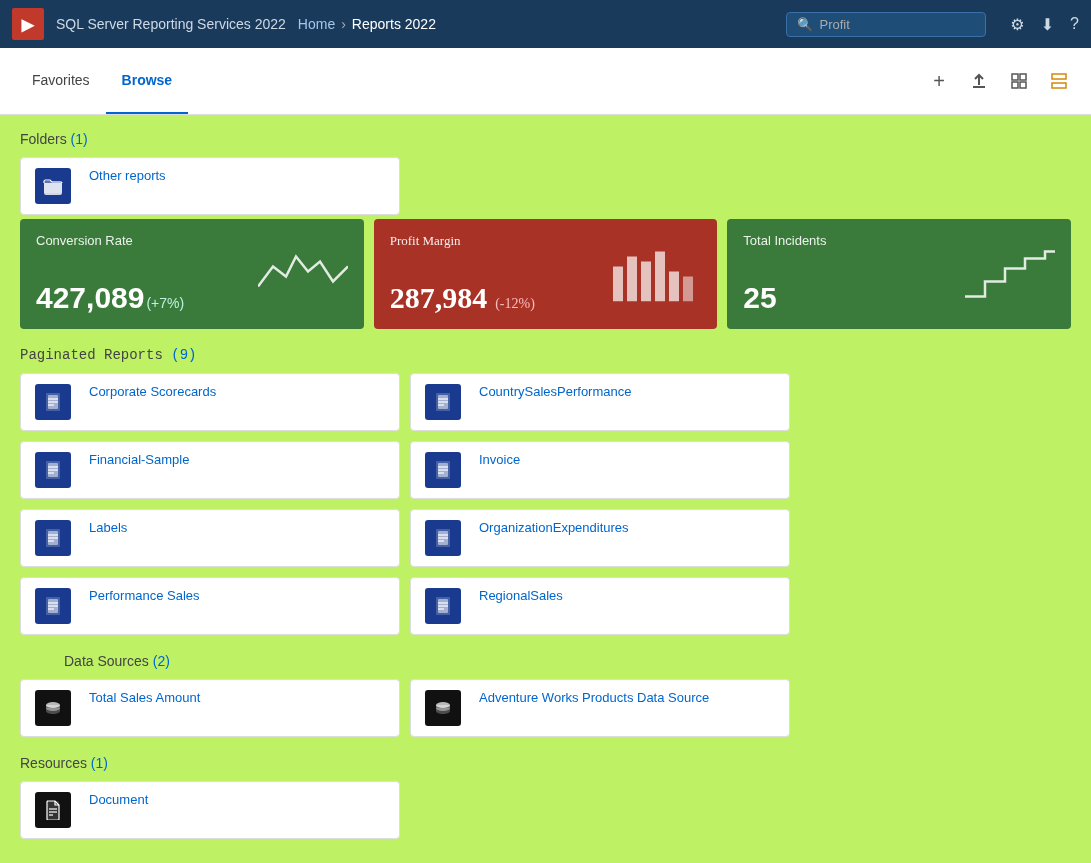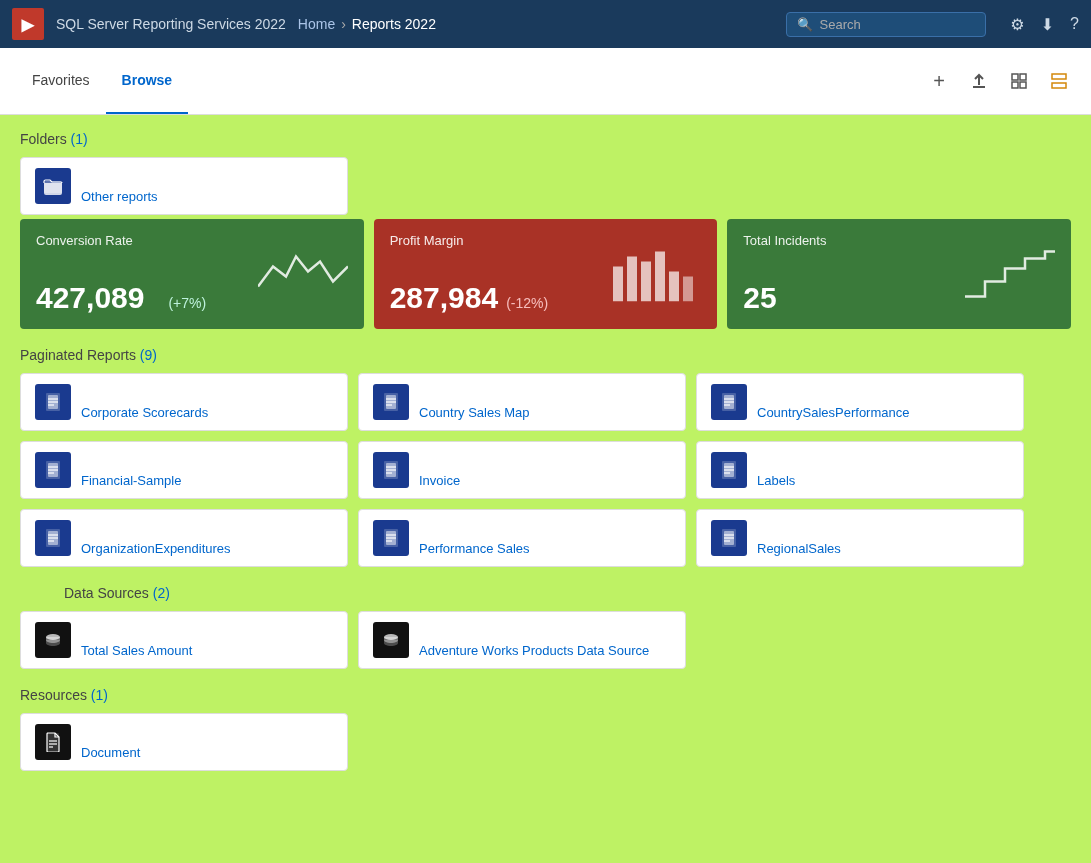--- a/index.html
+++ b/index.html
@@ -98,25 +98,25 @@
       display: flex;
       flex-wrap: wrap;
       gap: 10px;
       margin-bottom: 4px;
     }
     .card {
       border: 1px solid #ddd;
       border-radius: 4px;
       padding: 10px 14px;
       display: flex;
-      align-items: flex-end;
-      gap: 10px;
+      align-items: flex-start;
+      gap: 18px;
       cursor: pointer;
       background: #fff;
-      width: 328px;
+      width: 380px;
       min-height: 52px;
     }
     .card-icon-folder {
       width: 36px; height: 36px;
       background: #1a3a8f;
       border-radius: 3px;
       display: flex; align-items: center; justify-content: center;
       color: #fff; font-size: 18px; flex-shrink: 0;
     }
     .card-icon-report {
@@ -157,21 +157,21 @@
       padding: 14px 16px;
       color: #fff;
       position: relative;
       overflow: hidden;
       min-height: 110px;
       display: flex;
       flex-direction: column;
       justify-content: space-between;
     }
     .kpi-card.green { background: #3a7a3a; }
-    .kpi-card.red { background: #a93226; }
+    .kpi-card.red { background: #a93226; font-family: Liberation Serif, serif; }
     .kpi-chart {
       position: absolute;
       right: 16px;
       top: 50%;
       transform: translateY(-50%);
     }
 
     
     svg { display: block; }
   </style>
@@ -183,21 +183,21 @@
     <span>▶</span>
   </div>
   <span class="header-title">SQL Server Reporting Services 2022</span>
   <div class="header-nav">
     <span style="color:#aac4e8;cursor:pointer;">Home</span>
     <span style="color:#aaa;">›</span>
     <span style="color:#fff;">Reports 2022</span>
   </div>
   <div class="header-search">
     <span>🔍</span>
-    <span style="color:#aaa;font-size:13px;">Search</span>
+    <span style="color:#aaa;font-size:13px;">Profit</span>
   </div>
   <div class="header-icons">
     <span class="header-icon">⚙</span>
     <span class="header-icon">⬇</span>
     <span class="header-icon">?</span>
   </div>
 </div>
 
 <div class="tabs">
   <div class="tab">Favorites</div>
@@ -244,21 +244,21 @@
           </svg>
       </div>
       <span class="card-label">Other reports</span>
     </div>
   </div>
 
   <div class="kpi-grid">
 
     <div class="kpi-card green">
       <div style="font-size:13px;opacity:0.9;">Conversion Rate</div>
-      <div style="display:flex;align-items:baseline;gap:24px;margin-top:8px;">
+      <div style="display:flex;align-items:baseline;gap:2px;margin-top:8px;">
         <span style="font-size:30px;font-weight:700;color:#fff;">427,089</span>
         <span style="font-size:14px;color:#cfe;opacity:0.9;">(+7%)</span>
       </div>
       <div class="kpi-chart">
         <svg width="90" height="55" viewBox="0 0 90 55">
           <polyline points="0,40 15,20 28,30 38,10 50,25 62,15 75,35 90,20" stroke="#fff" stroke-width="2.5" fill="none" opacity="0.85"></polyline>
         </svg>
       </div>
     </div>
 
@@ -286,49 +286,37 @@
         <span style="font-size:30px;font-weight:700;color:#fff;">25</span>
       </div>
       <div class="kpi-chart">
         <svg width="90" height="55" viewBox="0 0 90 55">
           <polyline points="0,50 20,50 20,35 40,35 40,22 60,22 60,12 80,12 80,5 90,5" stroke="#fff" stroke-width="2.5" fill="none" opacity="0.85"></polyline>
         </svg>
       </div>
     </div>
   </div>
 
-  <div class="section-header" style="margin-top:18px;">
+  <div class="section-header" style="margin-top:18px;font-family:Liberation Mono, monospace;">
     <span>Paginated Reports</span>
     <span class="section-count">(9)</span>
   </div>
   <div class="card-grid">
 
     <div class="card">
       <div class="card-icon-report">
         <svg width="20" height="20" viewBox="0 0 20 20">
             <rect x="3" y="1" width="14" height="18" rx="1" fill="#fff" opacity="0.2"></rect>
             <rect x="5" y="3" width="10" height="14" rx="1" fill="#fff" opacity="0.5"></rect>
             <line x1="5" y1="7" x2="15" y2="7" stroke="#fff" stroke-width="1.2"></line>
             <line x1="5" y1="10" x2="15" y2="10" stroke="#fff" stroke-width="1.2"></line>
             <line x1="5" y1="13" x2="11" y2="13" stroke="#fff" stroke-width="1.2"></line>
           </svg>
       </div>
       <span class="card-label">Corporate Scorecards</span>
-    </div>
-    <div class="card">
-      <div class="card-icon-report">
-        <svg width="20" height="20" viewBox="0 0 20 20">
-            <rect x="3" y="1" width="14" height="18" rx="1" fill="#fff" opacity="0.2"></rect>
-            <rect x="5" y="3" width="10" height="14" rx="1" fill="#fff" opacity="0.5"></rect>
-            <line x1="5" y1="7" x2="15" y2="7" stroke="#fff" stroke-width="1.2"></line>
-            <line x1="5" y1="10" x2="15" y2="10" stroke="#fff" stroke-width="1.2"></line>
-            <line x1="5" y1="13" x2="11" y2="13" stroke="#fff" stroke-width="1.2"></line>
-          </svg>
-      </div>
-      <span class="card-label">Country Sales Map</span>
     </div>
     <div class="card">
       <div class="card-icon-report">
         <svg width="20" height="20" viewBox="0 0 20 20">
             <rect x="3" y="1" width="14" height="18" rx="1" fill="#fff" opacity="0.2"></rect>
             <rect x="5" y="3" width="10" height="14" rx="1" fill="#fff" opacity="0.5"></rect>
             <line x1="5" y1="7" x2="15" y2="7" stroke="#fff" stroke-width="1.2"></line>
             <line x1="5" y1="10" x2="15" y2="10" stroke="#fff" stroke-width="1.2"></line>
             <line x1="5" y1="13" x2="11" y2="13" stroke="#fff" stroke-width="1.2"></line>
           </svg>

